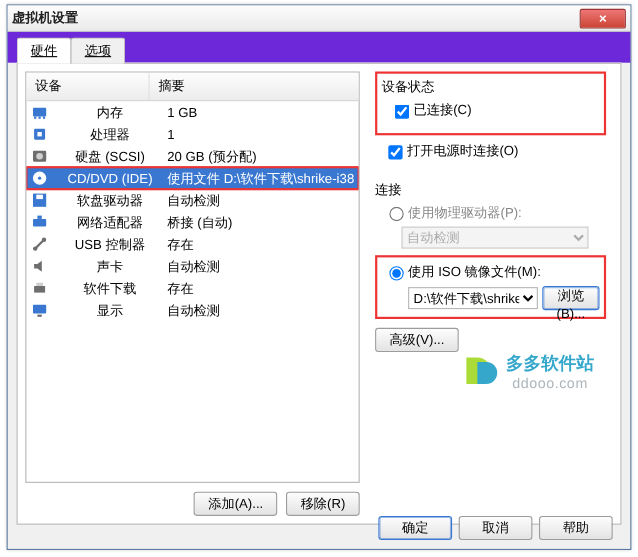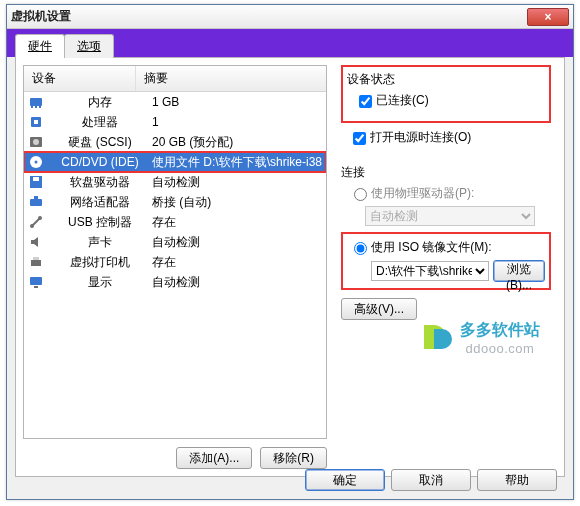--- a/index.html
+++ b/index.html
@@ -75,21 +75,21 @@
   background: linear-gradient(#fdfdfd,#e3e3e3); border-radius: 3px; cursor: pointer;
 }
 .btn.default { border-color: #3a77d0; box-shadow: 0 0 0 1px rgba(58,119,208,.5) inset; }
 
 .adv-row { display: flex; justify-content: flex-start; margin-top: 8px; }
 
 
 .footer {
   position: absolute; bottom: 8px; right: 16px; display: flex; gap: 6px;
 }
-.footer .btn { width: 80px; }
+.footer .btn { width: 67px; }
 
 
 .wm { position: absolute; right: 40px; bottom: 150px; opacity: .95; display: flex; align-items: center; color: #2aa3c9; font-size: 15px; }
 .wm svg { margin-right: 6px; }
 .wm .cn { font-weight: bold; font-size: 16px; color: #2aa3c9; }
 .wm .en { font-size: 13px; color: #a8b2b8; letter-spacing: .5px; text-align: center; }
 </style>
 </head>
 <body>
 
@@ -198,21 +198,21 @@
               <span class="c1">声卡</span>
               <span class="c2">自动检测</span>
             </div>
             <div class="row">
               <span class="icon">
                 <svg width="16" height="16" viewBox="0 0 16 16">
                   <rect x="3" y="6" width="10" height="6" fill="#6e6e6e"></rect>
                   <rect x="5" y="3" width="6" height="3" fill="#cfcfcf"></rect>
                 </svg>
               </span>
-              <span class="c1">虚拟打印机</span>
+              <span class="c1">软件下载</span>
               <span class="c2">存在</span>
             </div>
             <div class="row">
               <span class="icon">
                 <svg width="16" height="16" viewBox="0 0 16 16">
                   <rect x="2" y="3" width="12" height="8" rx="1" fill="#3a77d0"></rect>
                   <rect x="6" y="12" width="4" height="2" fill="#6e6e6e"></rect>
                 </svg>
               </span>
               <span class="c1">显示</span>

